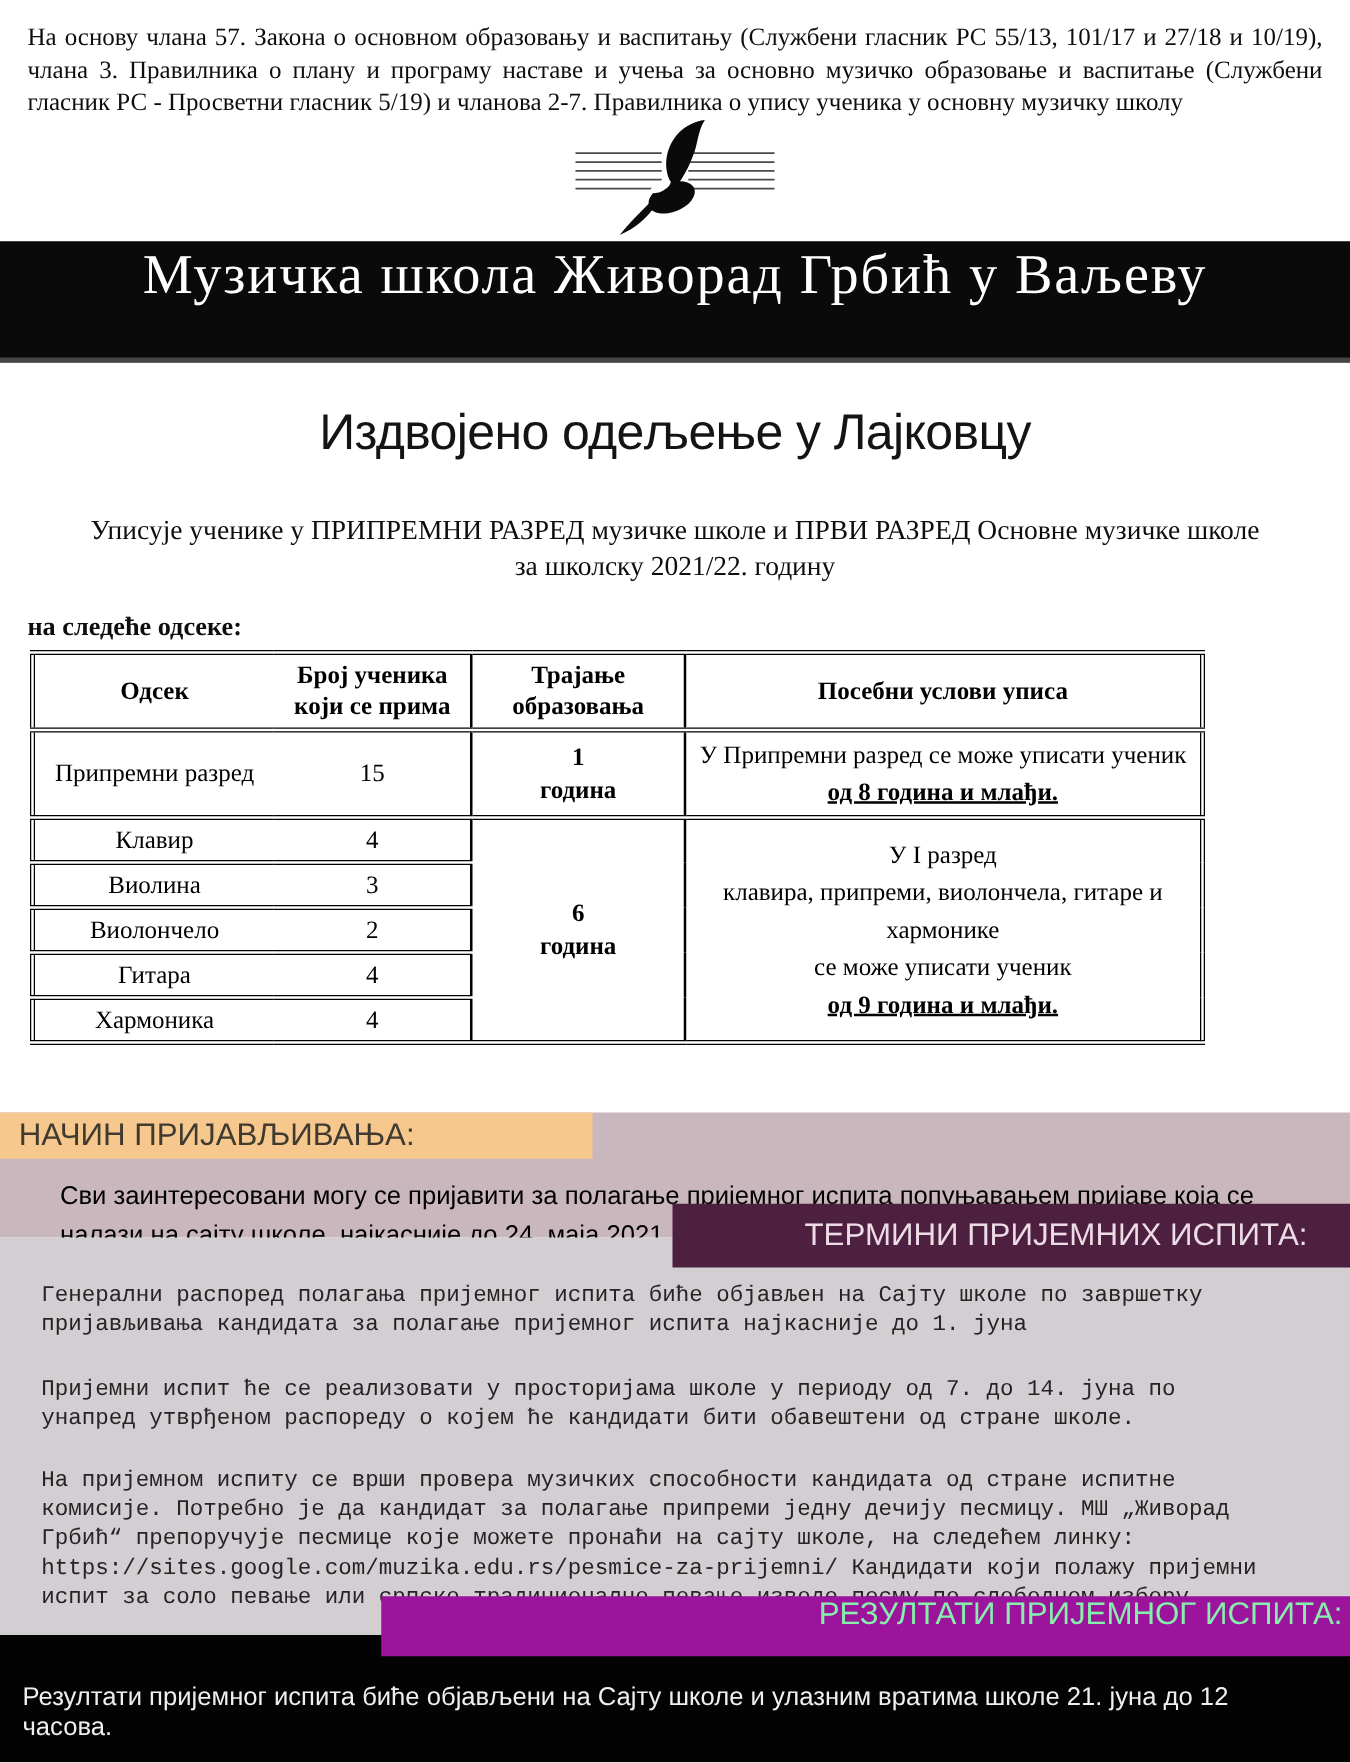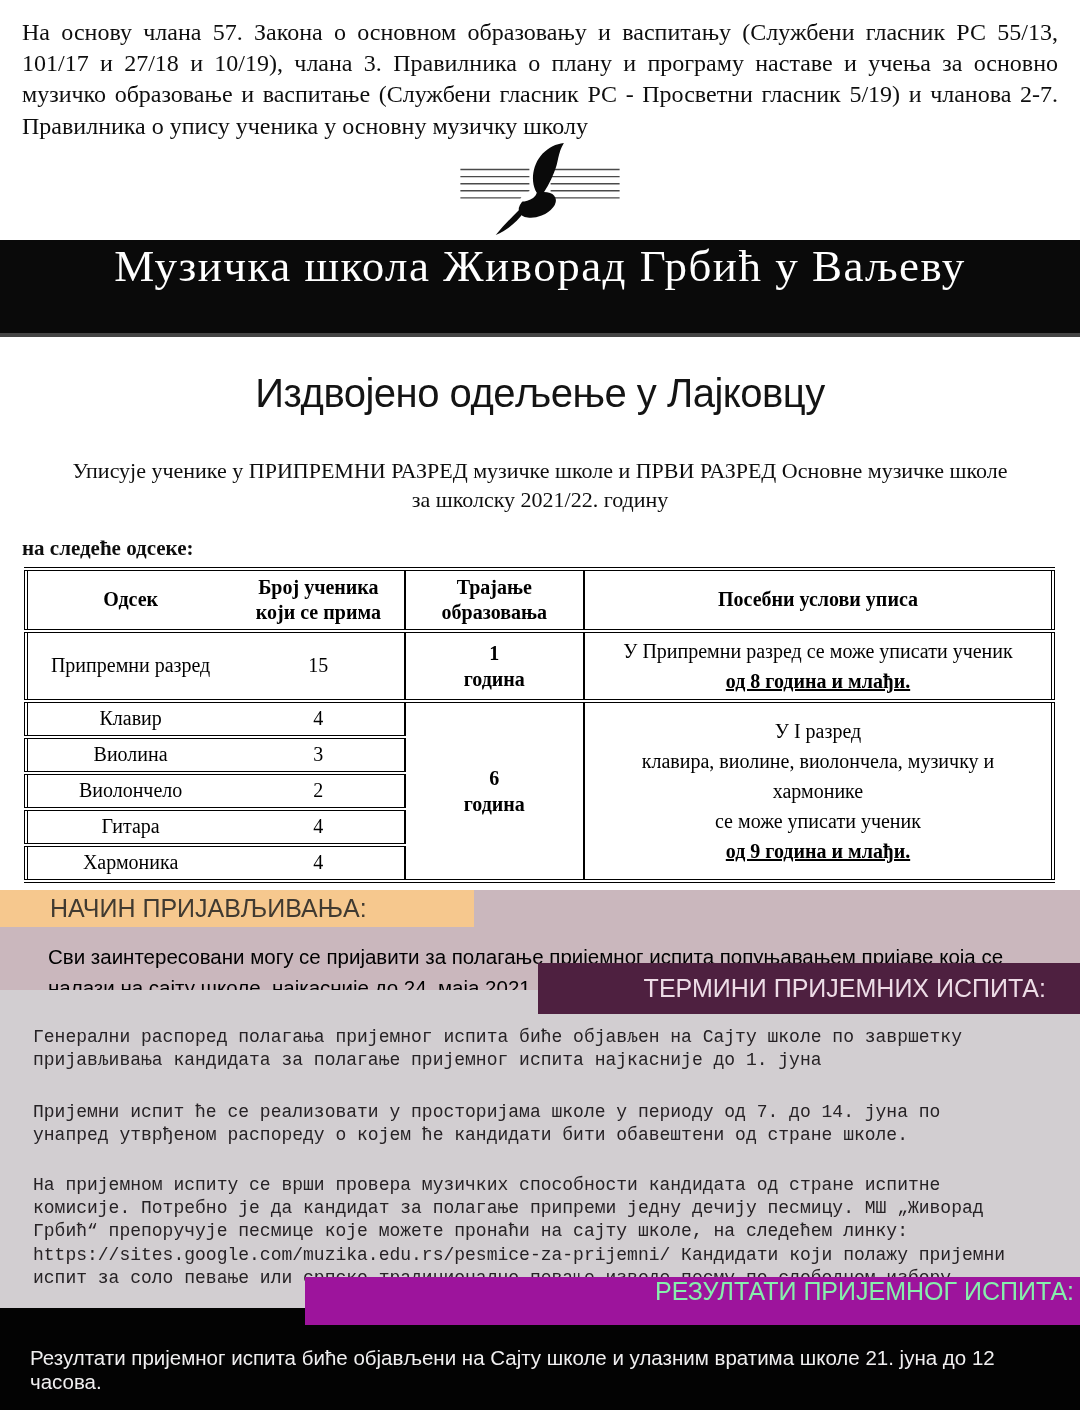--- a/index.html
+++ b/index.html
@@ -1,78 +1,78 @@
 <!DOCTYPE html>
 <html lang="sr"><head>
 <meta charset="utf-8">
 <style>
   html,body{margin:0;padding:0;background:#ffffff;}
   .page{position:relative;width:1080px;height:1410px;background:#ffffff;overflow:hidden;
         font-family:"Liberation Serif","DejaVu Serif",serif;color:#111;}
   .page *{box-sizing:border-box;}
 
   
-  .legal{margin:0;padding:17px 22px 0 22px;font-size:24px;line-height:1.3;
+  .legal{margin:0;padding:17px 22px 0 22px;font-size:20px;line-height:1.3;
          text-align:justify;color:#0e0e0e;}
 
   
   .logo-wrap{height:90px;margin-top:2px;display:flex;justify-content:center;align-items:center;}
 
   
   .black-banner{margin-top:6px;height:97px;background:#0a0a0a;border-bottom:4px solid #454545;
                 display:flex;align-items:flex-start;justify-content:center;}
   .black-banner h1{margin:0;font-family:"Liberation Serif","DejaVu Serif",serif;font-weight:400;
                    font-size:45px;letter-spacing:1.5px;color:#ffffff;}
 
   .subtitle{margin:34px 0 0 0;text-align:center;font-family:"Liberation Sans","DejaVu Sans",sans-serif;
             font-weight:400;font-size:40px;color:#141414;letter-spacing:-0.5px;}
 
   .intro{margin:40px 30px 0 30px;text-align:center;font-size:22px;line-height:1.32;color:#0e0e0e;}
 
   .table-lead{margin:22px 0 6px 22px;font-size:21px;font-weight:700;color:#0e0e0e;}
 
   
-  table.enroll{border-collapse:collapse;margin-left:24px;width:1031px;border:4px double #000;}
+  table.enroll{border-collapse:collapse;margin-left:24px;width:940px;border:4px double #000;}
   .enroll th,.enroll td{border-left:2px solid #000;border-right:2px solid #000;
                         border-top:4px double #000;border-bottom:4px double #000;
                         text-align:center;vertical-align:middle;font-size:20px;padding:3px 6px;color:#000;}
   .enroll th{font-weight:700;height:62px;line-height:1.25;}
   .nr{border-right:hidden !important;}
   .nl{border-left:hidden !important;}
   tr.prep td{height:58px;}
   tr.inst td{height:36px;}
   .name-left{text-align:left;padding-left:14px;}
   .dur{font-weight:700;line-height:1.3;}
   .cond{line-height:1.5;}
   .em{font-weight:700;text-decoration:underline;}
 
   
   .band-apply{position:absolute;top:890px;left:0;width:1080px;height:100px;background:#cab7bd;z-index:1;}
   .apply-chip{position:absolute;top:0;left:0;width:474px;height:37px;background:#f6c88e;
-              display:flex;align-items:center;padding-left:50px;
+              display:flex;align-items:center;padding-left:15px;
               font-family:"Liberation Sans","DejaVu Sans",sans-serif;font-size:25px;color:#403a31;}
   .apply-body{position:absolute;top:36px;left:33px;width:992px;margin:15px;
               font-family:"Liberation Sans","DejaVu Sans",sans-serif;font-size:20.5px;line-height:1.52;color:#000000;}
 
   .band-gray{position:absolute;top:990px;left:0;width:1080px;height:318px;background:#d2ced1;z-index:1;}
   .band-gray p{margin:0 55px 0 33px;font-family:Liberation Mono, monospace;
                font-size:18px;line-height:1.3;color:#262225;}
   .gp1{padding-top:36px;}
   .gp2{padding-top:28px;}
   .gp3{padding-top:26px;}
 
   .terms-banner{position:absolute;top:963px;left:538px;width:542px;height:51px;background:#4e2040;z-index:2;
                 display:flex;align-items:center;justify-content:flex-end;padding-right:34px;
                 font-family:"Liberation Sans","DejaVu Sans",sans-serif;font-size:25px;color:#eddce6;}
   .results-banner{position:absolute;top:1277px;left:305px;width:787px;height:48px;background:#9d149c;z-index:2;
                 display:flex;align-items:flex-start;justify-content:flex-end;padding-right:18px;
                 font-family:"Liberation Sans","DejaVu Sans",sans-serif;font-size:25px;color:#86efac;}
 
   .band-footer{position:absolute;top:1308px;left:0;width:1080px;height:102px;background:#030303;z-index:1;}
-  .band-footer p{margin:0;padding:38px 30px 0 30px;font-family:"Liberation Sans","DejaVu Sans",sans-serif;
+  .band-footer p{margin:0;padding:38px 30px 0 18px;font-family:"Liberation Sans","DejaVu Sans",sans-serif;
                  font-size:20.5px;color:#f0eff0;}
 
   .link-text{color:#262225;}
 </style>
 </head>
 <body>
 
 <div class="page">
 
   <p class="legal">На основу члана 57. Закона о основном образовању и васпитању (Службени гласник РС 55/13, 101/17 и 27/18 и 10/19), члана 3. Правилника о плану и програму наставе и учења за основно музичко образовање и васпитање (Службени гласник РС - Просветни гласник 5/19) и чланова 2-7. Правилника о упису ученика у основну музичку школу</p>
@@ -143,21 +143,21 @@
       </tr>
       <tr class="inst">
         <td class="nr">Клавир</td>
         <td class="nl">4</td>
         <td class="dur" rowspan="5">
           <span>6</span><br>
           <span>година</span>
         </td>
         <td class="cond" rowspan="5">
           <span>У I разред</span><br>
-          <span>клавира, виолине, виолончела, музичку и</span><br>
+          <span>клавира, припреми, виолончела, гитаре и</span><br>
           <span>хармонике</span><br>
           <span>се може уписати ученик</span><br>
           <span class="em">од 9 година и млађи.</span>
         </td>
       </tr>
       <tr class="inst">
         <td class="nr">Виолина</td>
         <td class="nl">3</td>
       </tr>
       <tr class="inst">

